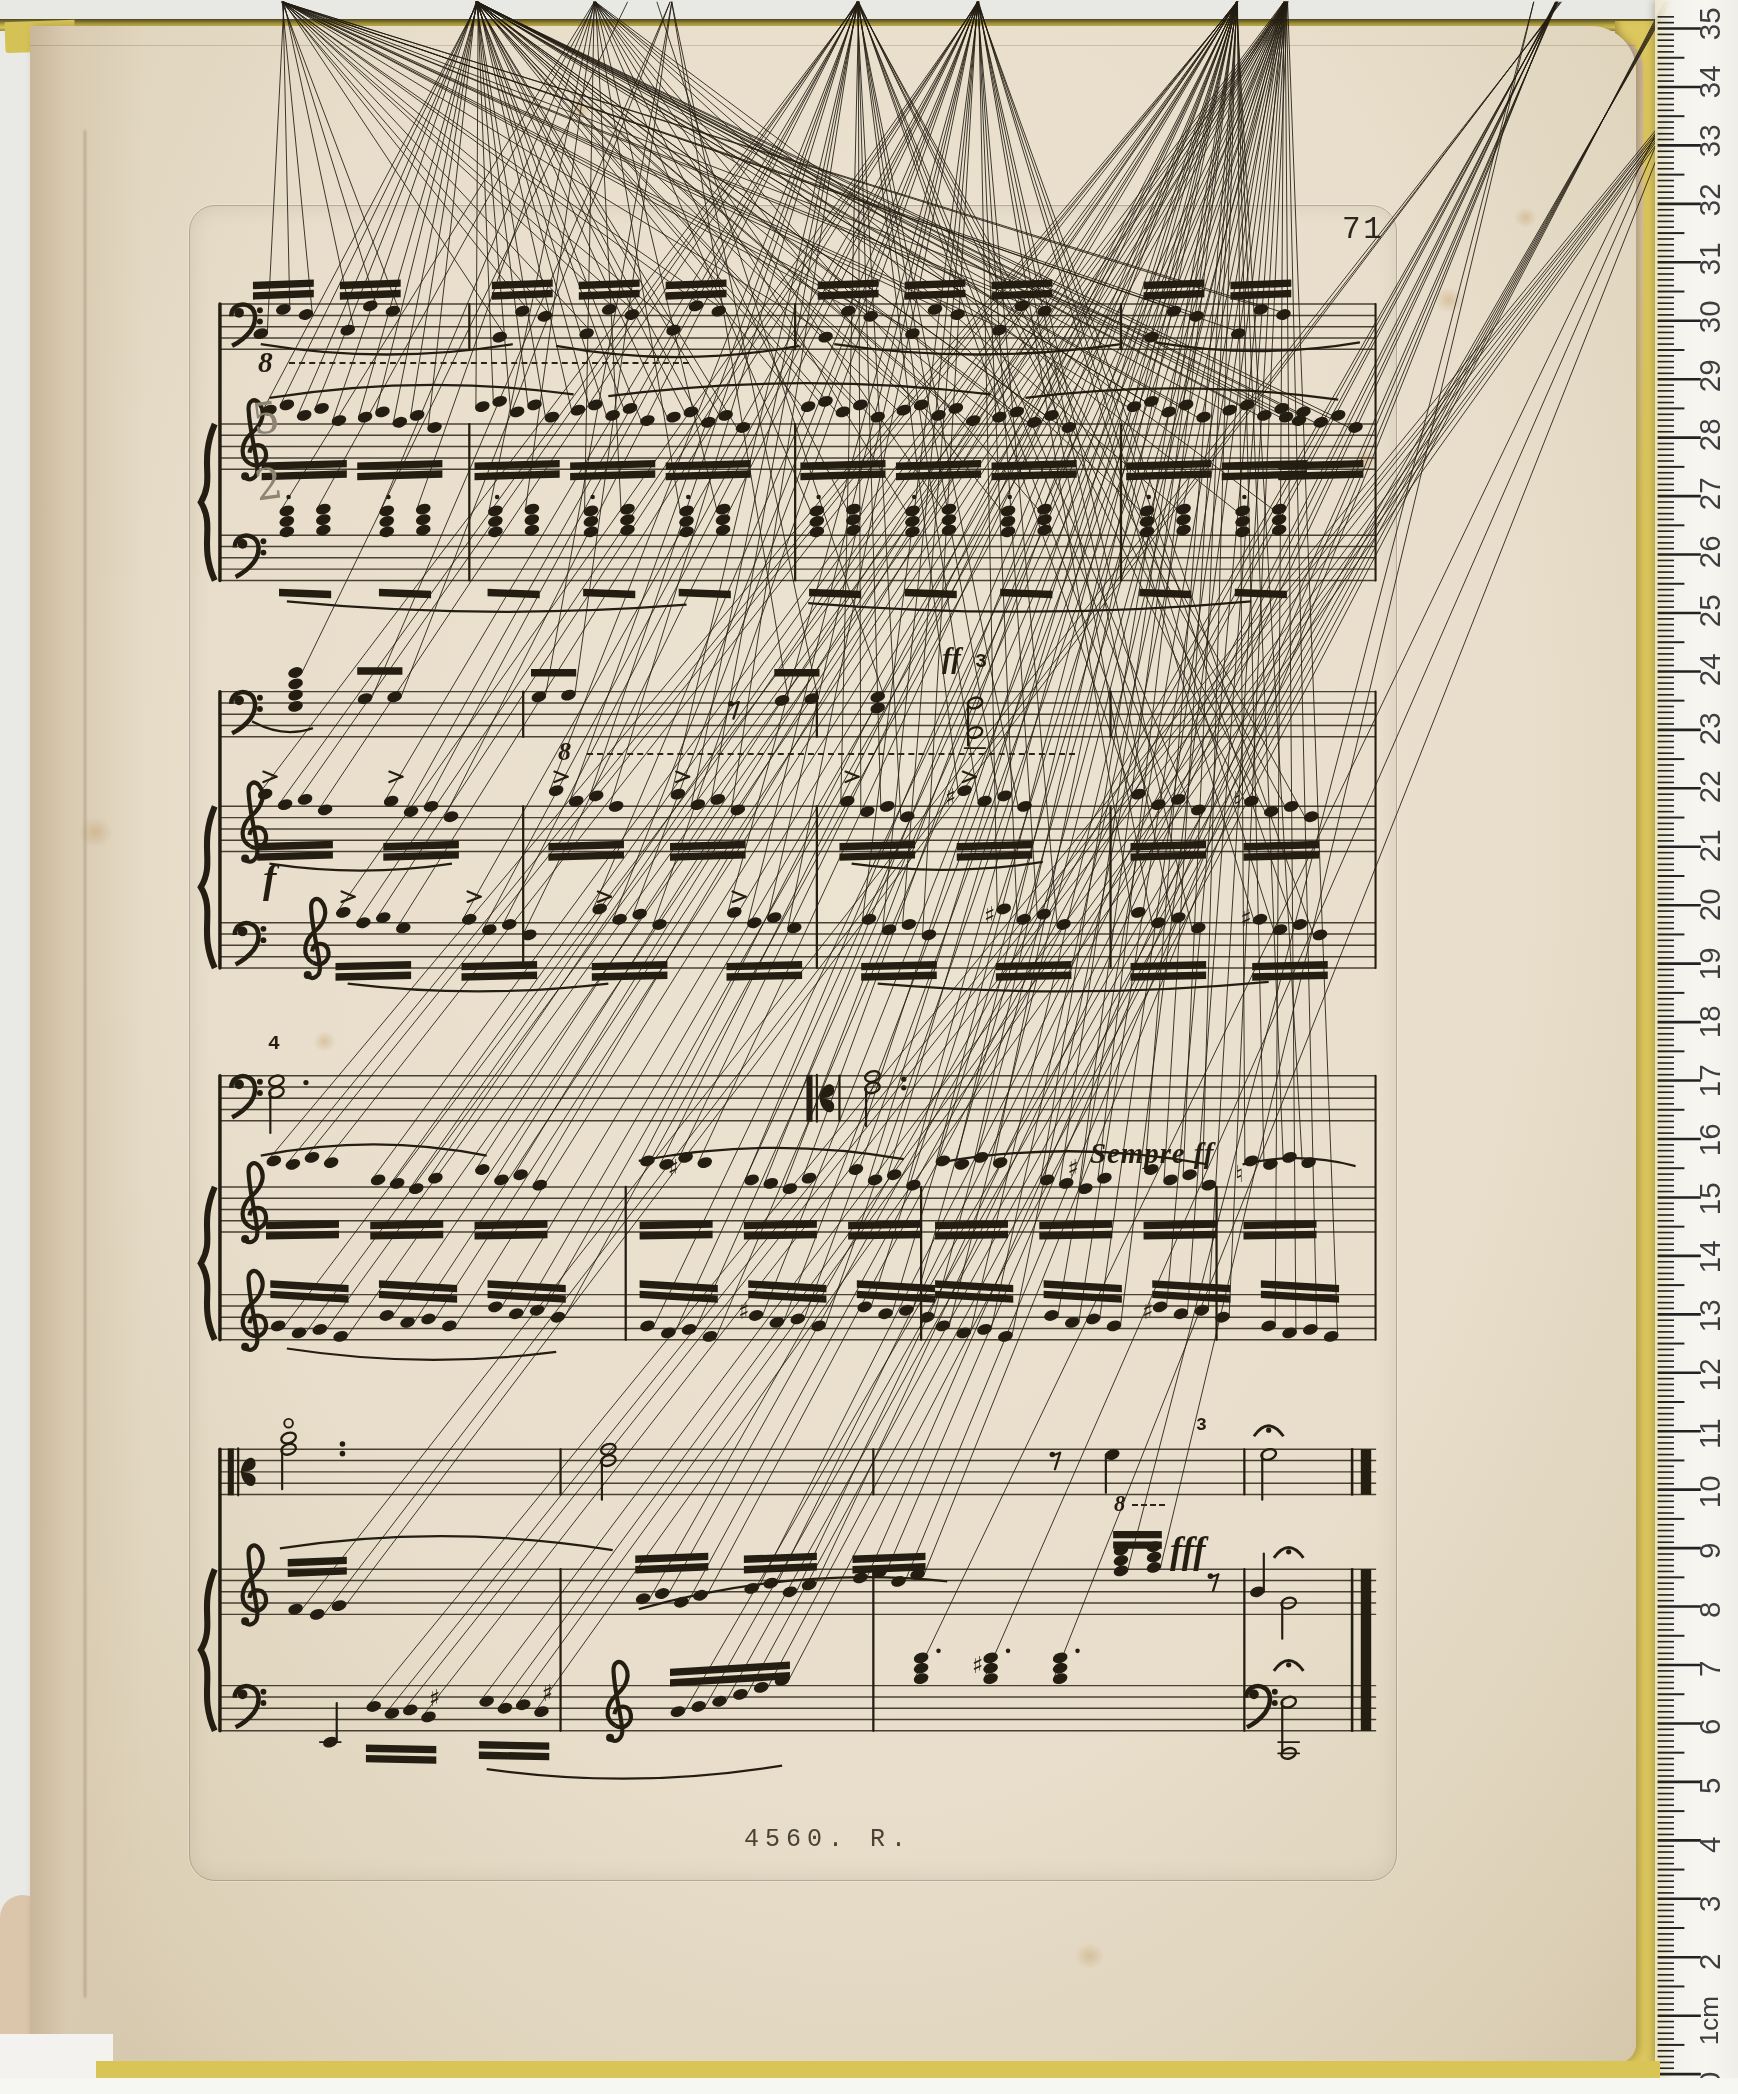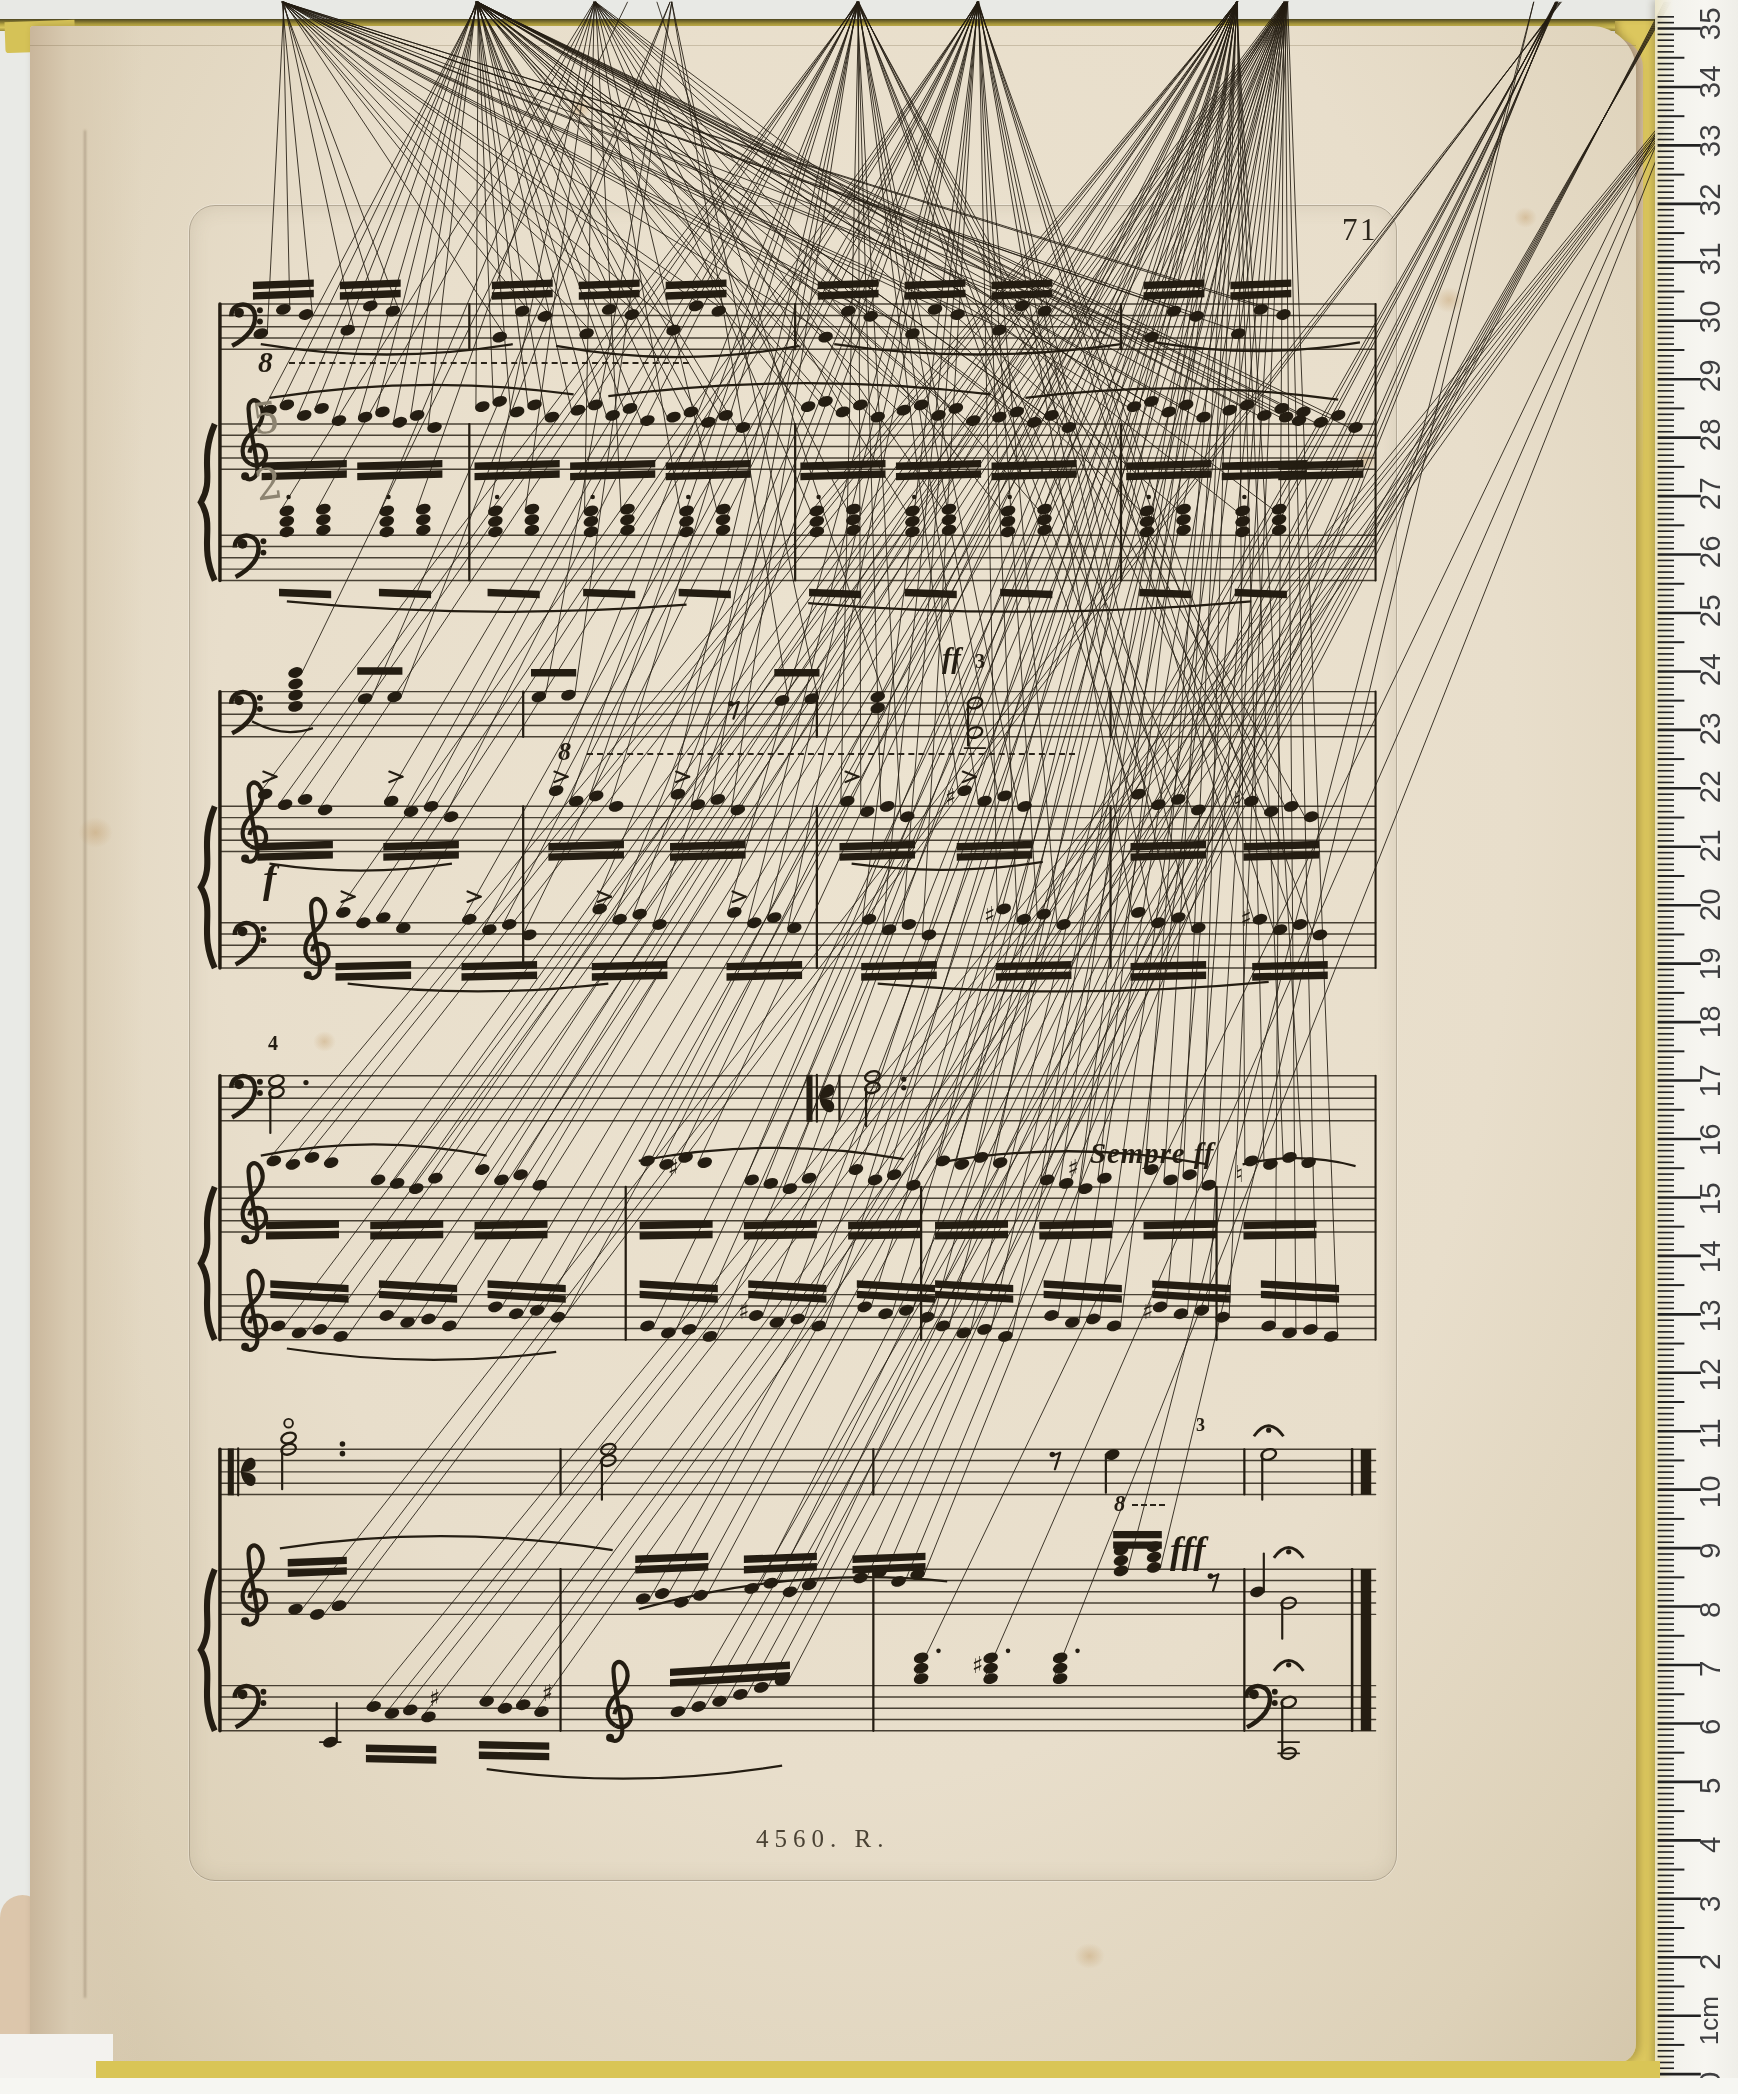--- a/index.html
+++ b/index.html
@@ -36,23 +36,23 @@
                     border-radius:0 0 15.6px 3.5px;transform:rotate(-2deg);}
   
   .plate{position:absolute;left:189px;top:205px;width:1208px;height:1676px;
          border:1.7px solid rgba(110,98,78,.42);border-radius:26px;
          box-shadow:inset 0 0 19px rgba(120,104,82,.16), 0 0 0 0.9px rgba(255,255,255,.25);}
   
   .fox{position:absolute;border-radius:50%;background:radial-gradient(rgba(186,140,80,.34),rgba(186,140,80,0) 70%);}
   
   svg.music{position:absolute;left:0;top:0;width:1738px;height:2094px;}
   
-  .t{position:absolute;color:#241d12;white-space:nowrap;}
+  .t{position:absolute;color:#241d12;white-space:nowrap;font-family:Liberation Mono, monospace;}
   .pg{left:1342px;top:212px;font-size:31px;letter-spacing:2.6px;color:#2c261c;}
-  .plate-no{left:744px;top:1825px;font-size:25px;letter-spacing:6px;color:#4a4234;margin-left:12px;}
+  .plate-no{left:744px;top:1825px;font-size:25px;letter-spacing:6px;color:#4a4234;}
   .dyn{font-style:italic;font-weight:bold;font-family:"Liberation Serif",serif;}
   .dyn-f{left:263px;top:855px;font-size:40px;}
   .dyn-ff{left:942px;top:642px;font-size:29px;}
   .dyn-sempre{left:1090px;top:1137px;font-size:29px;letter-spacing:0.9px;}
   .dyn-fff{left:1170px;top:1529px;font-size:37px;}
   .fing{font-size:20px;font-weight:bold;color:#241d12;}
   .fing-3{left:975px;top:650px;}
   .fing-4{left:268px;top:1032px;}
   .fing-3b{left:1196px;top:1415px;font-size:18px;}
   .pencil{font-size:43px;color:#8d8471;font-family:"DejaVu Serif",serif;transform:rotate(-8deg);}

